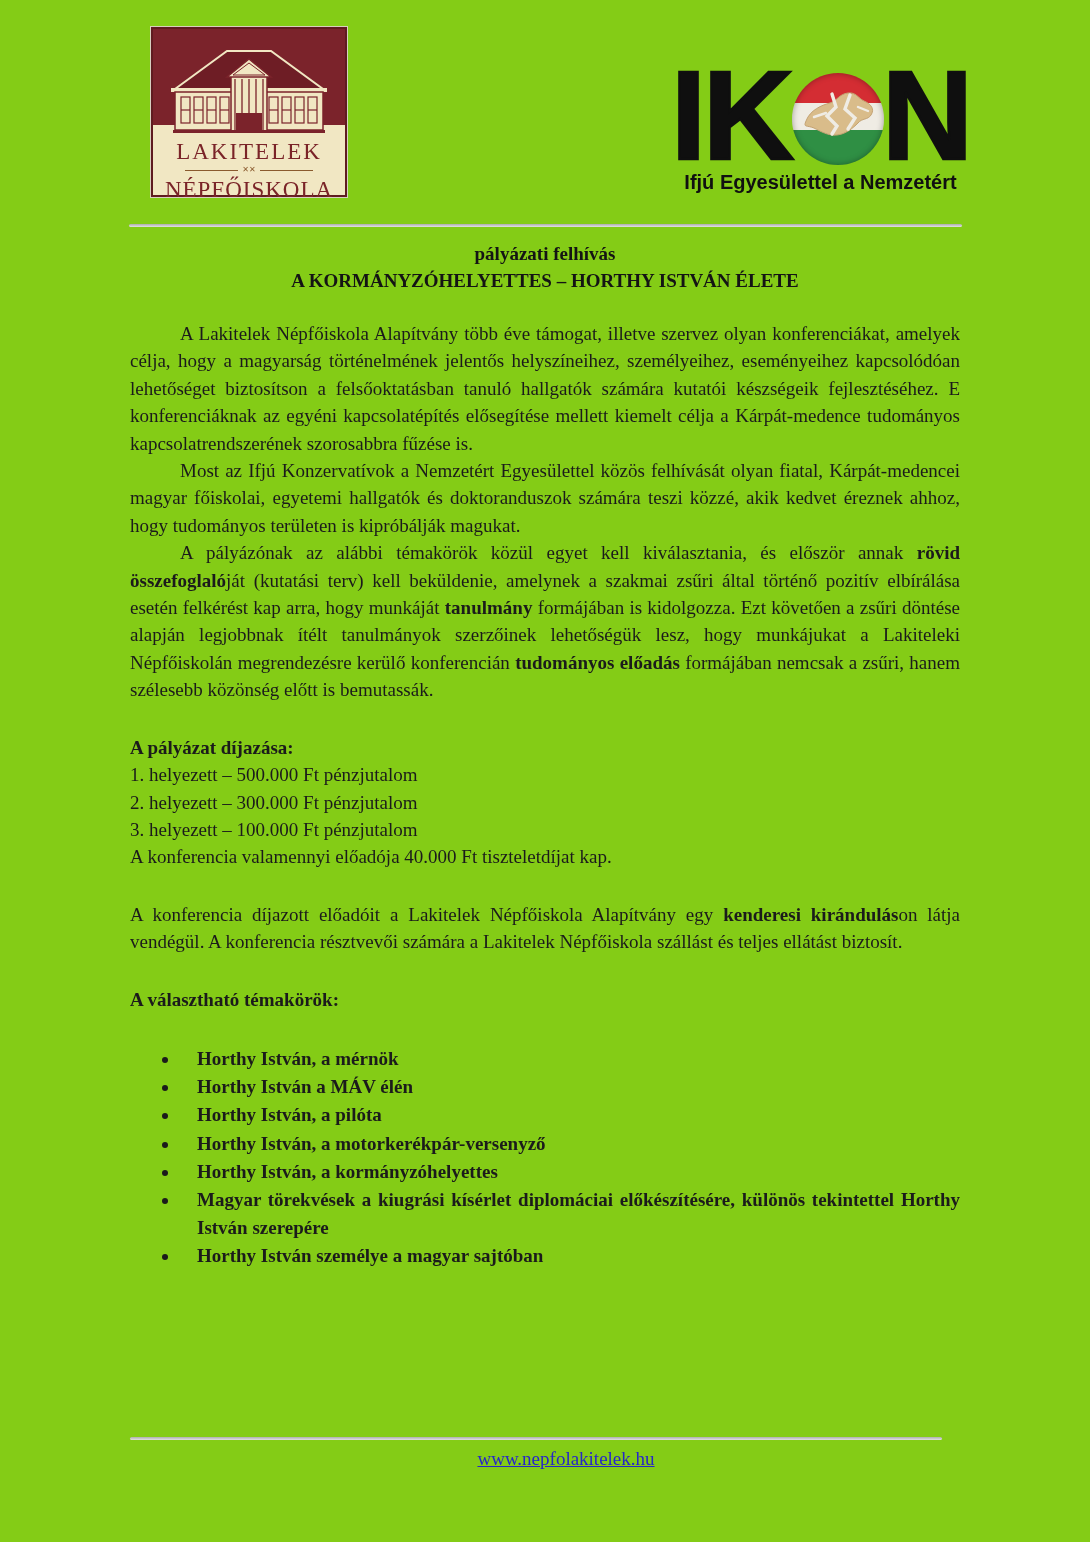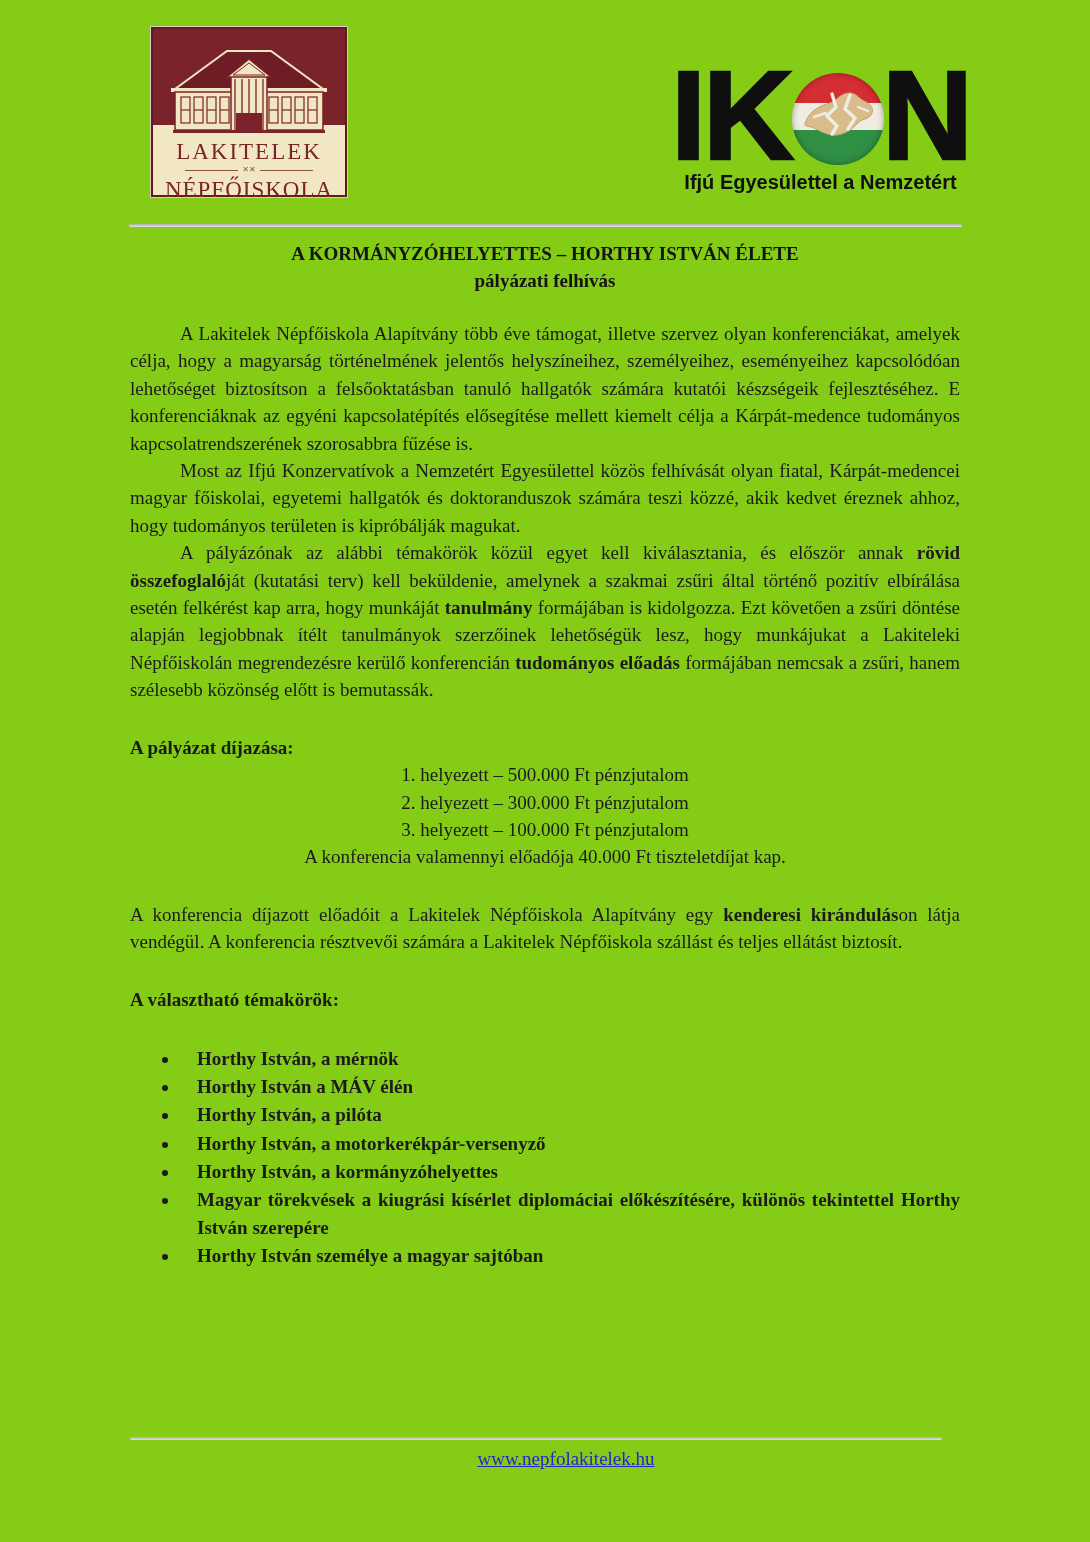--- a/index.html
+++ b/index.html
@@ -69,21 +69,21 @@
   }
   .rule-header{margin-left:129px;width:833px;}
   
   .title-block{margin-top:13px;text-align:center;font-weight:bold;font-size:19px;line-height:27px;color:#141414;}
   
   .content{margin:26px 130px 0 130px;font-size:19px;line-height:27.4px;}
   .para{margin:0;text-align:justify;}
   .para.indent{text-indent:50px;}
   .b{font-weight:bold;}
   .section-heading{margin:30px 0 0 0;font-size:19px;font-weight:bold;}
-  .prize-line{text-align:center;}
+  .prize-line{text-align:left;}
   .trip{margin-top:30px;}
   ul.topics{
     margin:32px 0 0 0;
     padding-left:50px;
     list-style:disc outside;
     font-weight:bold;
   }
   ul.topics li{
     padding-left:17px;
     text-align:justify;
@@ -166,22 +166,22 @@
         </span>
         <span class="ikon-letters">N</span>
       </div>
       <div class="ikon-subtitle">Ifjú Egyesülettel a Nemzetért</div>
     </div>
   </div>
 
   <div class="rule rule-header"></div>
 
   <div class="title-block">
+    <div>pályázati felhívás</div>
     <div>A KORMÁNYZÓHELYETTES – HORTHY ISTVÁN ÉLETE</div>
-    <div>pályázati felhívás</div>
   </div>
 
   <div class="content">
 
     <div id="intro-paragraphs">
         <p class="para indent"><span>A Lakitelek Népfőiskola Alapítvány több éve támogat, illetve szervez olyan konferenciákat, amelyek célja, hogy a magyarság történelmének jelentős helyszíneihez, személyeihez, eseményeihez kapcsolódóan lehetőséget biztosítson a felsőoktatásban tanuló hallgatók számára kutatói készségeik fejlesztéséhez. E konferenciáknak az egyéni kapcsolatépítés elősegítése mellett kiemelt célja a Kárpát-medence tudományos kapcsolatrendszerének szorosabbra fűzése is.</span></p>
         <p class="para indent"><span>Most az Ifjú Konzervatívok a Nemzetért Egyesülettel közös felhívását olyan fiatal, Kárpát-medencei magyar főiskolai, egyetemi hallgatók és doktoranduszok számára teszi közzé, akik kedvet éreznek ahhoz, hogy tudományos területen is kipróbálják magukat.</span></p>
         <p class="para indent"><span>A pályázónak az alábbi témakörök közül egyet kell kiválasztania, és először annak </span><span class="b">rövid összefoglaló</span><span>ját (kutatási terv) kell beküldenie, amelynek a szakmai zsűri által történő pozitív elbírálása esetén felkérést kap arra, hogy munkáját </span><span class="b">tanulmány</span><span> formájában is kidolgozza. Ezt követően a zsűri döntése alapján legjobbnak ítélt tanulmányok szerzőinek lehetőségük lesz, hogy munkájukat a Lakiteleki Népfőiskolán megrendezésre kerülő konferencián </span><span class="b">tudományos előadás</span><span> formájában nemcsak a zsűri, hanem szélesebb közönség előtt is bemutassák.</span></p>
       </div>
 

